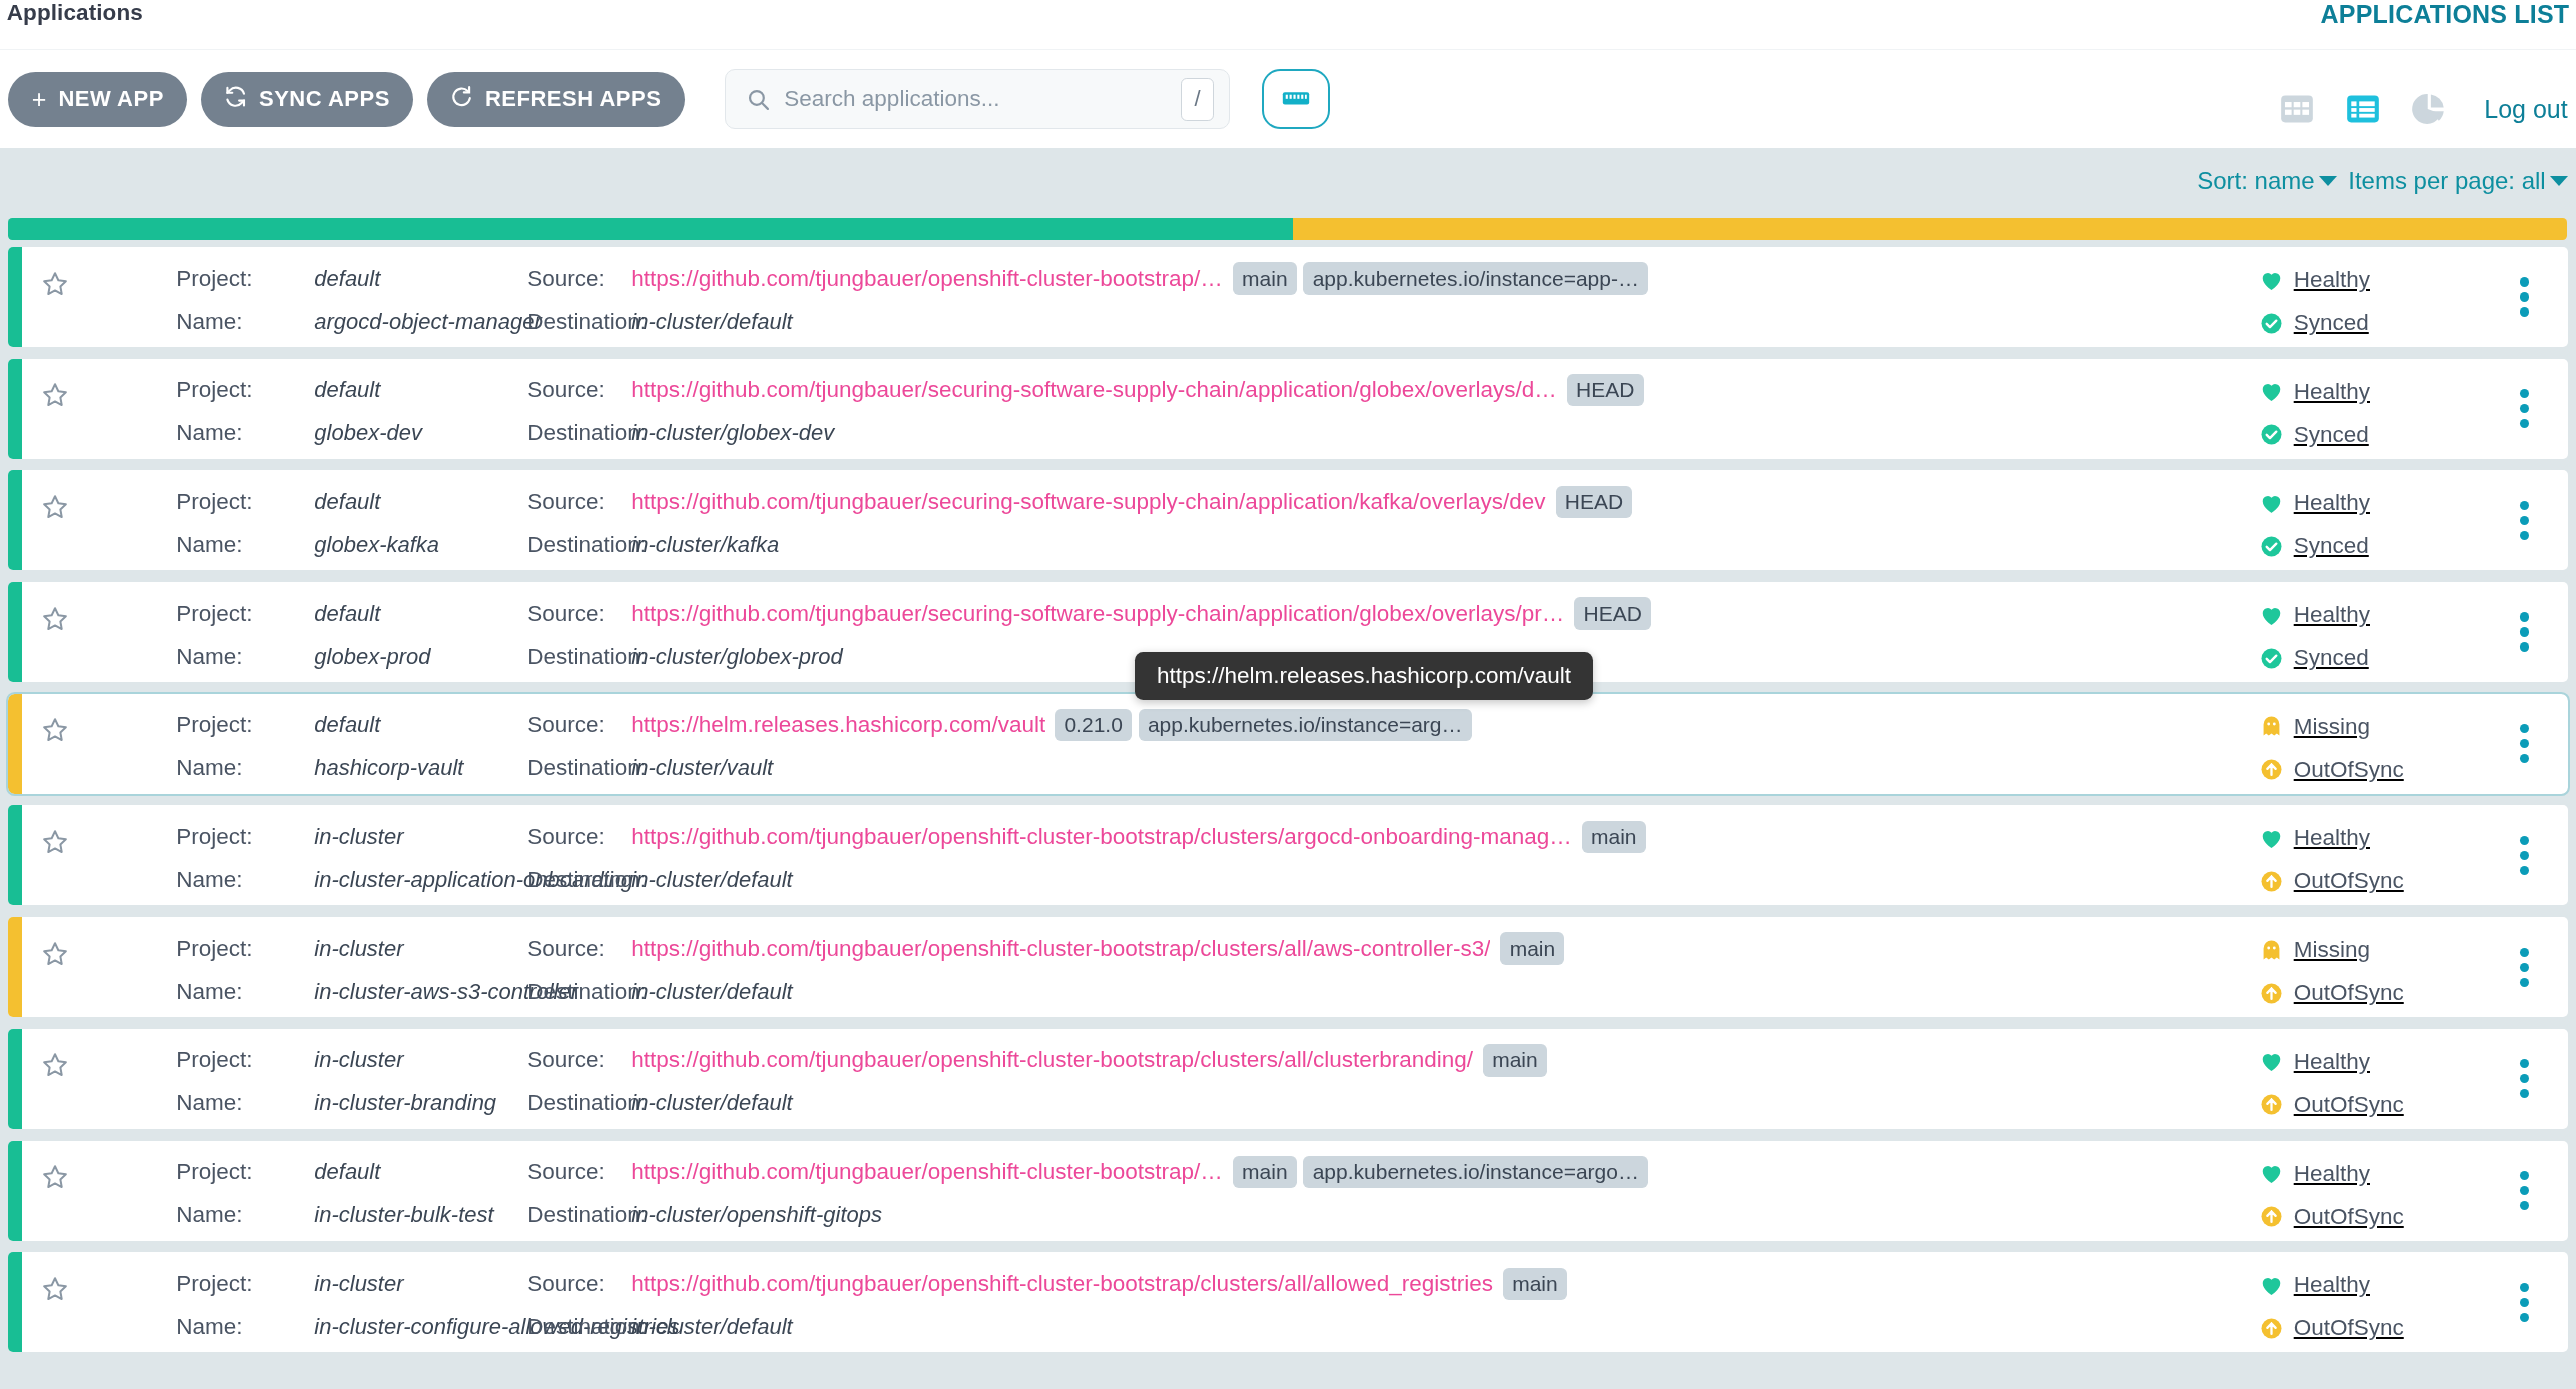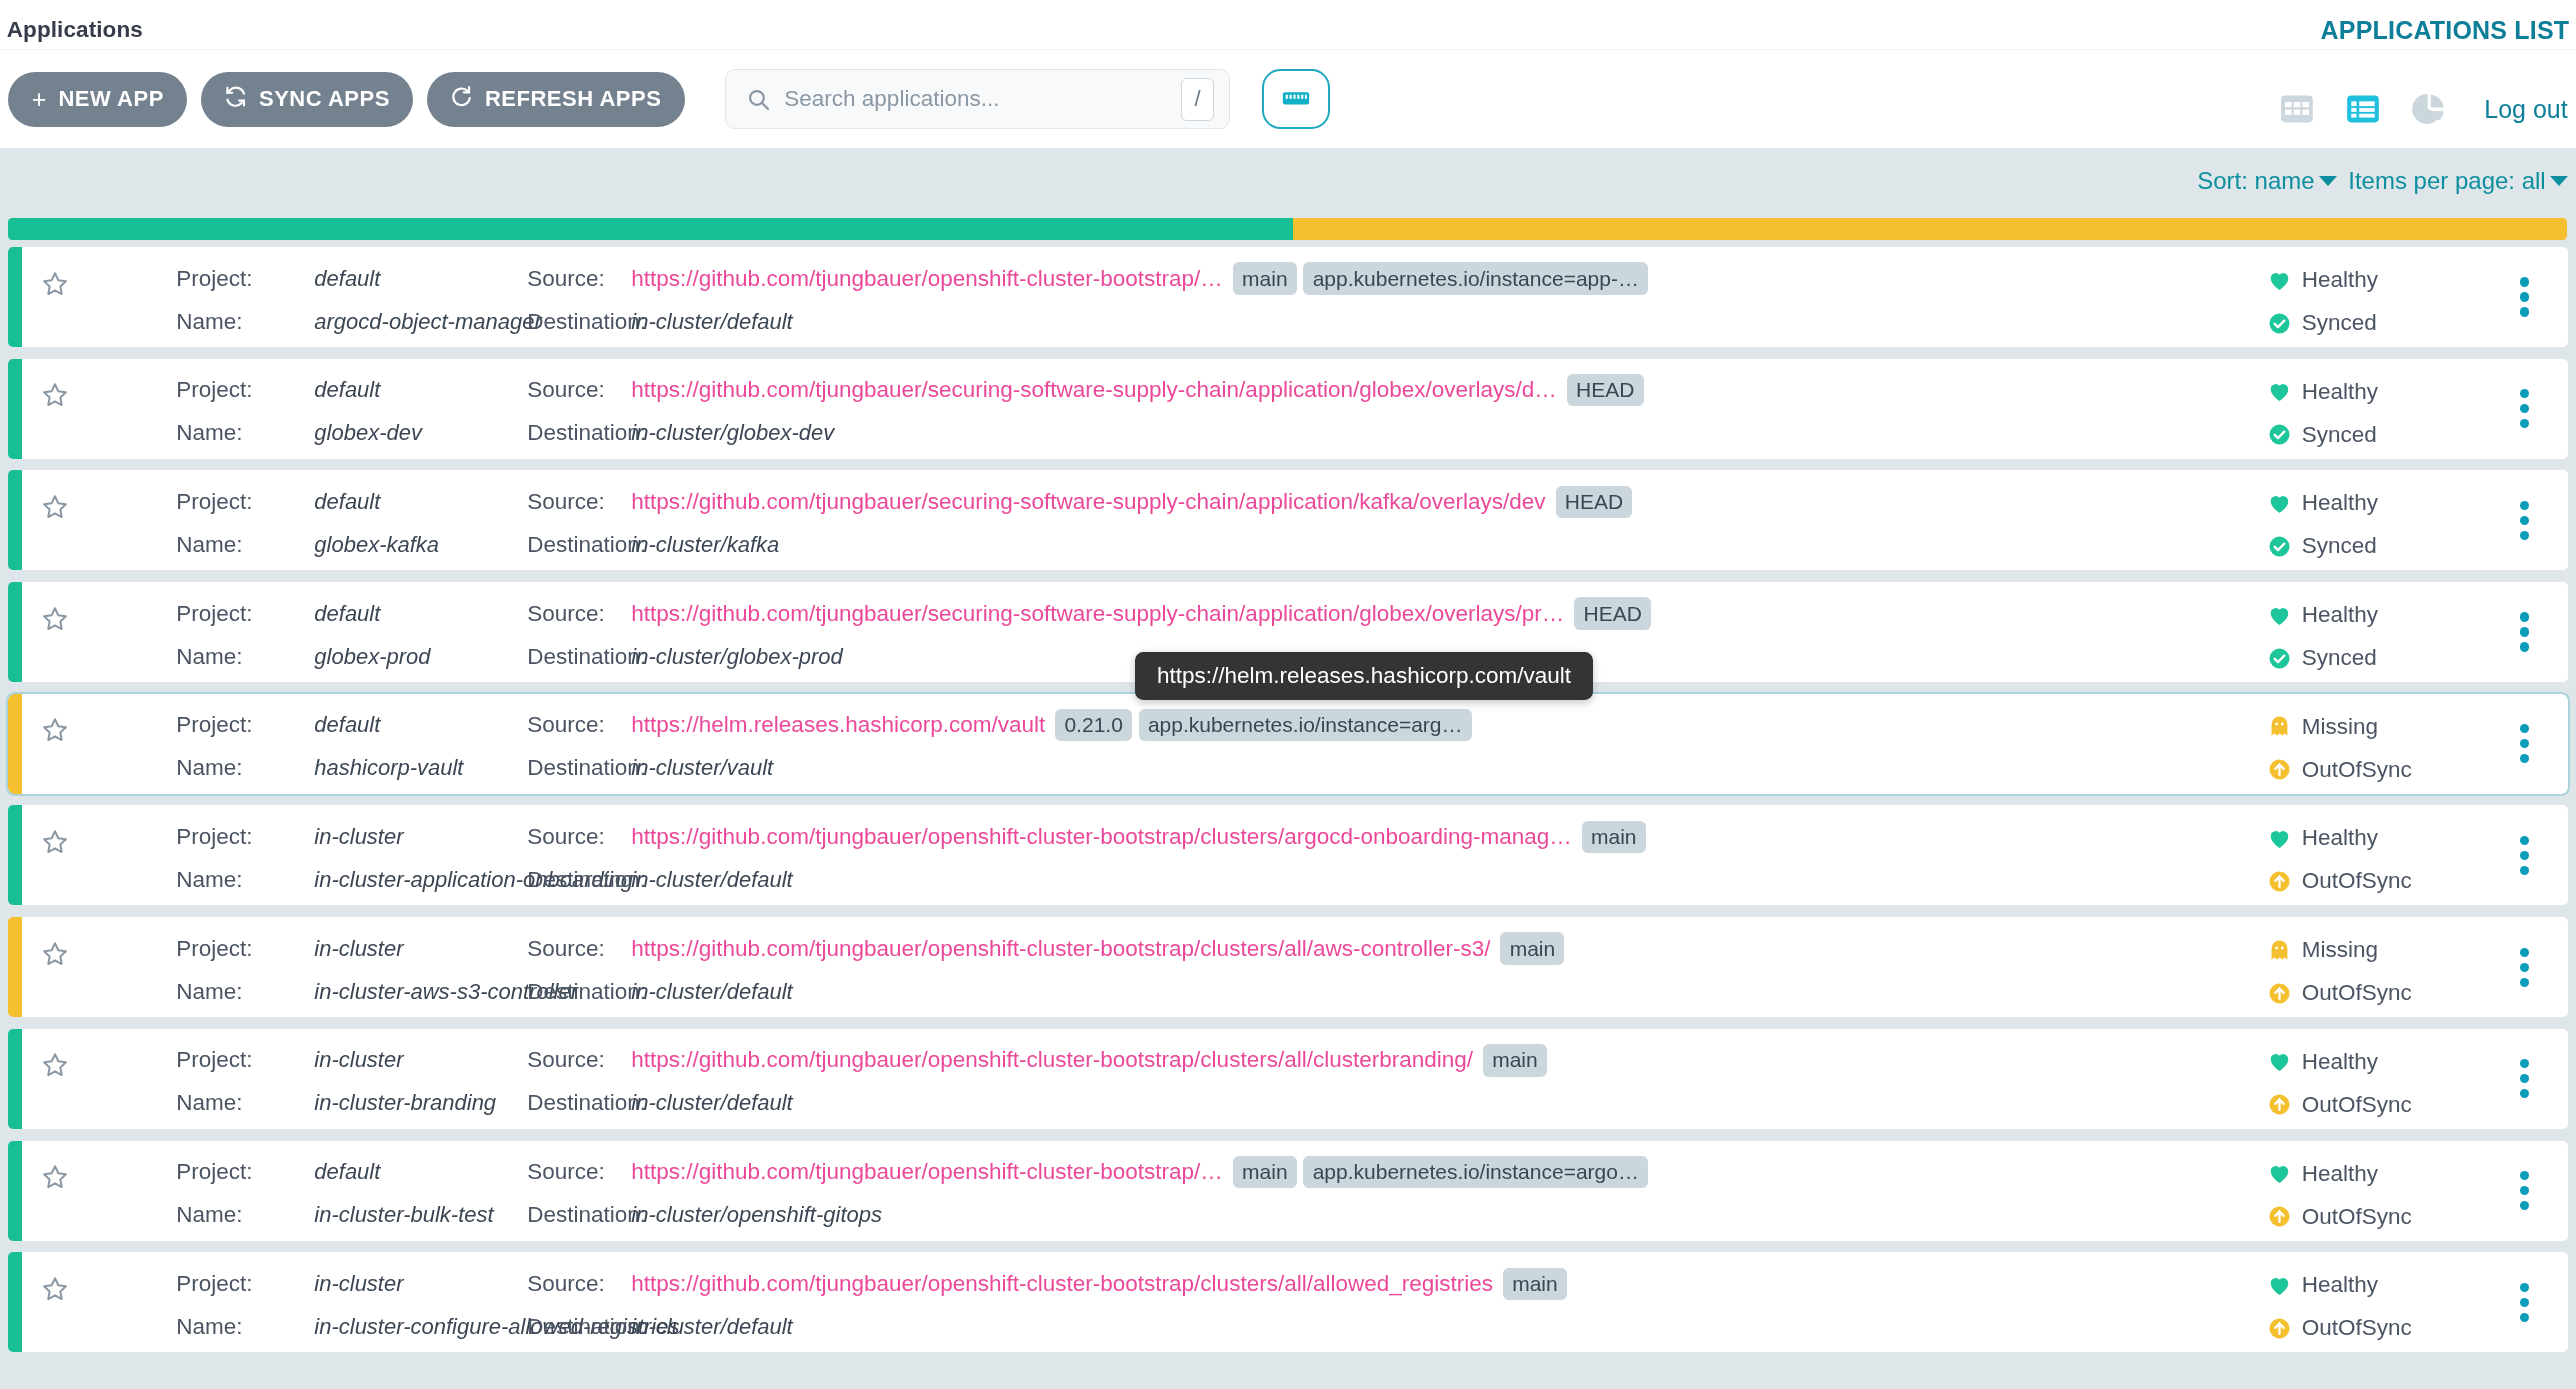--- a/index.html
+++ b/index.html
@@ -10,21 +10,21 @@
     font-family: "Liberation Sans", sans-serif;
     overflow: hidden;
   }
   #root { position: relative; width: 2576px; height: 1390px; }
 
   
   .titlebar {
     position: absolute; top: 0; left: 0;
     width: 2576px; height: 60px;
     background: #ffffff;
-    display: flex; align-items: center;
+    display: flex; align-items: flex-start;
   }
   .titlebar .crumb {
     margin-left: 6.7px;
     font-size: 22.5px; font-weight: 700; color: #363c4a;
     letter-spacing: 0.1px;
   }
   .titlebar .page-label {
     position: absolute; right: 6.7px;
     font-size: 25px; font-weight: 700; color: #0d7f98;
     letter-spacing: 0.2px;
@@ -191,21 +191,21 @@
     padding: 4.2px 9.2px;
     border-radius: 5.8px;
     white-space: nowrap;
     max-width: 350px; overflow: hidden; text-overflow: ellipsis;
   }
 
   .status-cell {
     position: absolute; right: 75px; top: 0;
     width: 234px; height: 100px;
   }
-  .st-line { position: absolute; left: 8px; display: flex; align-items: center; gap: 10px; }
+  .st-line { position: absolute; left: 0; display: flex; align-items: center; gap: 10px; text-decoration: underline; }
   .st-line.a { top: 20px; }
   .st-line.b { top: 63px; }
   .st-text { font-size: 22.5px; color: #4a5463; white-space: nowrap; }
   .st-ico { width: 25px; height: 25px; flex: 0 0 25px; display: block; }
 
   .kebab {
     position: absolute; right: 18.4px; top: 0;
     width: 50px; height: 100px;
     display: flex; flex-direction: column; align-items: center; justify-content: center;
     gap: 5.8px; cursor: pointer;

